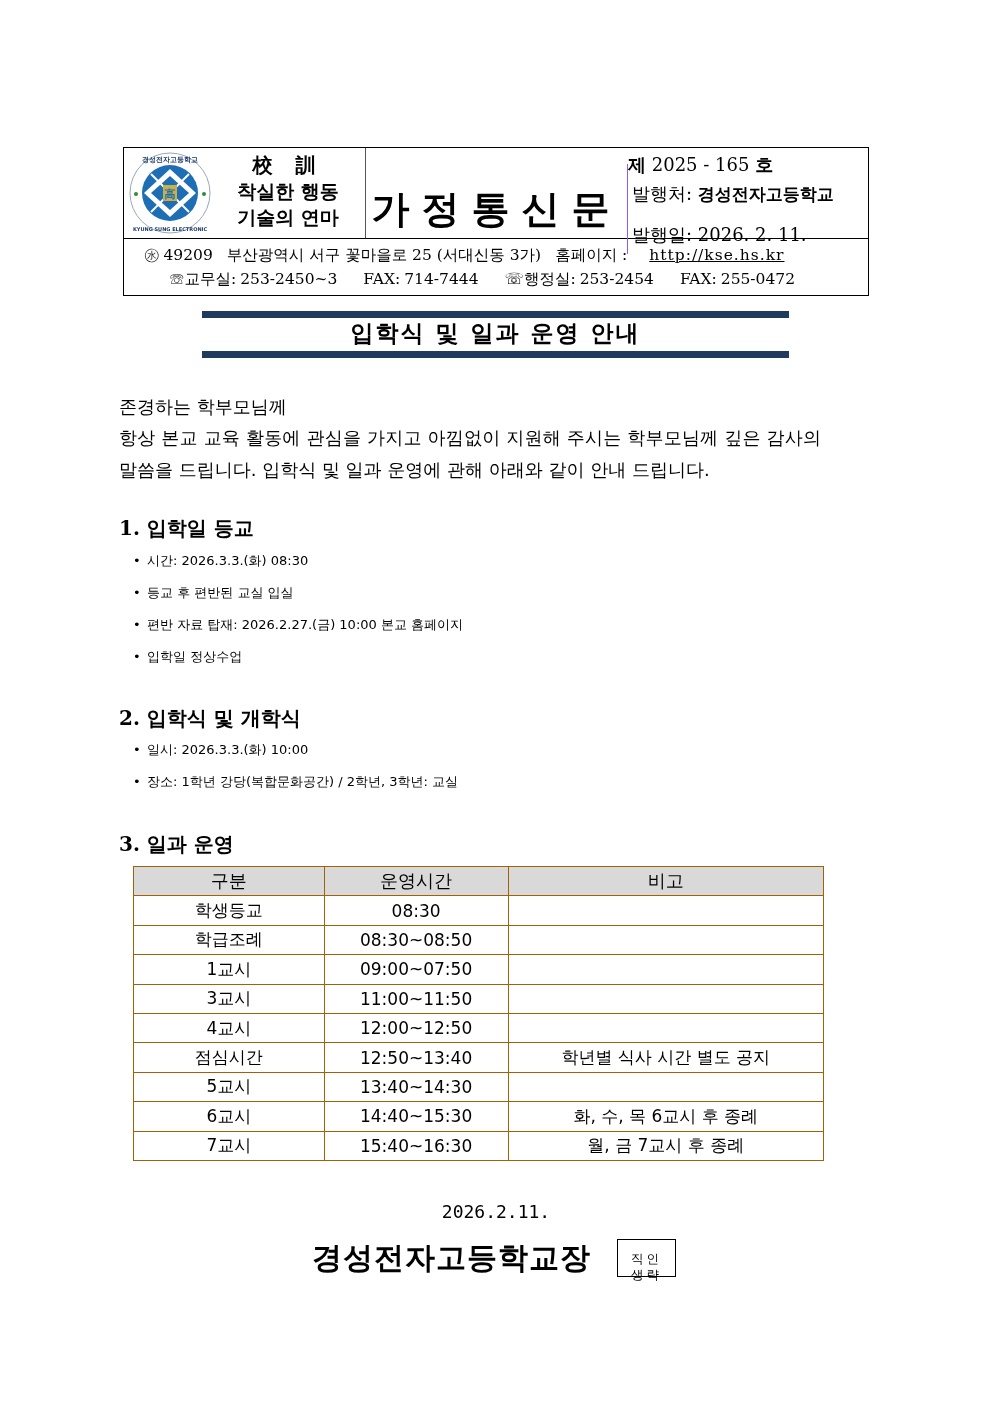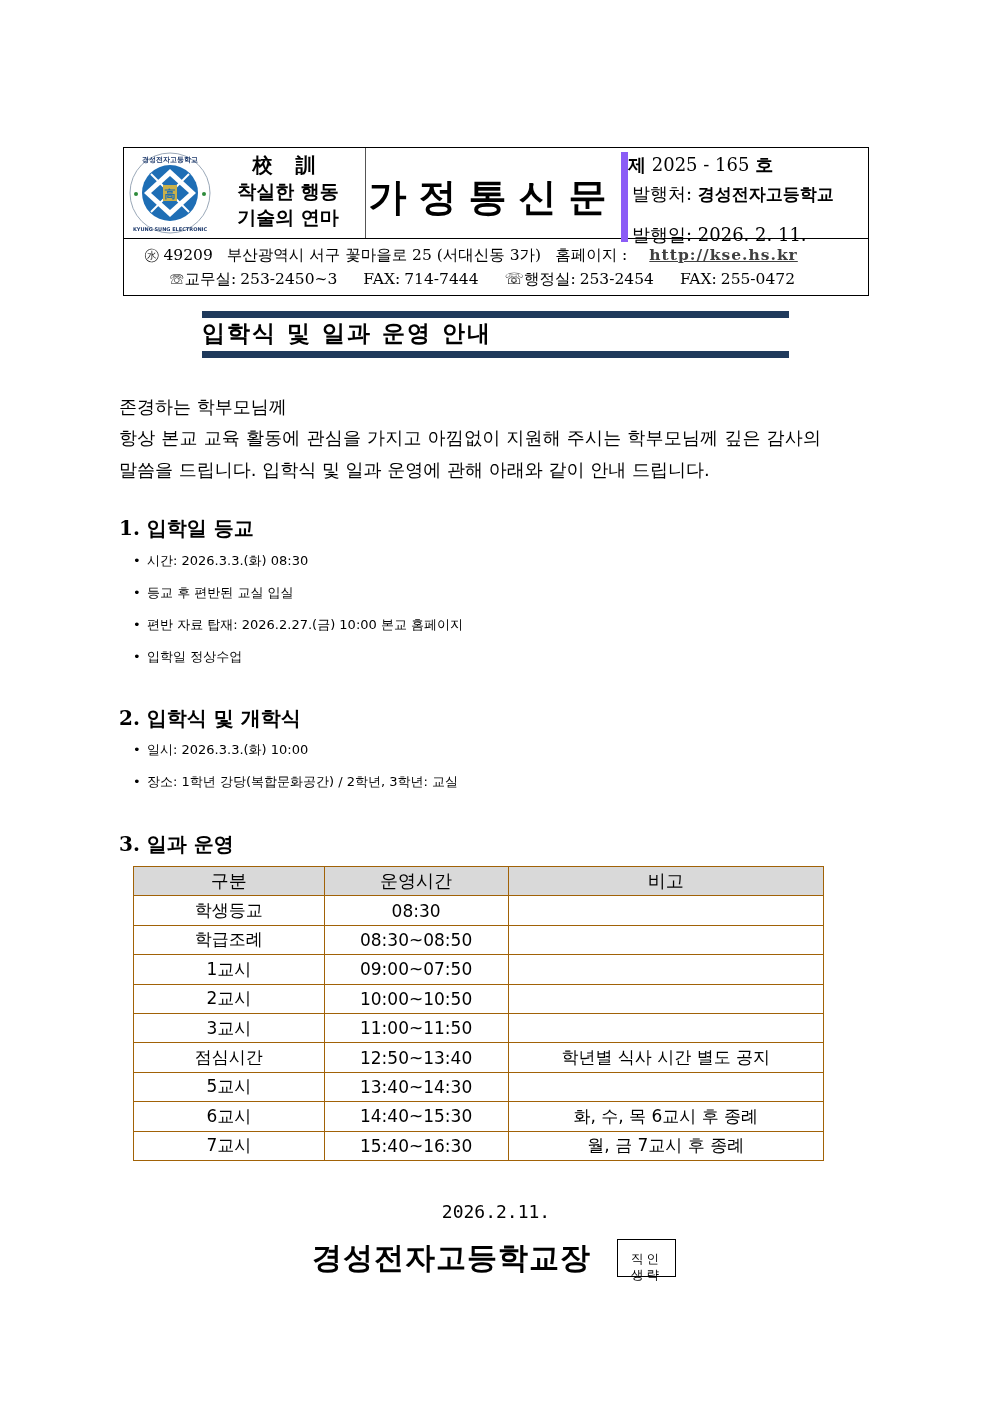--- a/index.html
+++ b/index.html
@@ -10,40 +10,40 @@
   .hdr { position:absolute; left:123px; top:147px; width:746px; height:149px;
          border:1px solid #000; box-sizing:border-box; }
   .hdr-top { position:absolute; left:0; top:0; width:100%; height:91px;
              border-bottom:1px solid #000; box-sizing:border-box; }
   .hdr-motto { position:absolute; left:0; top:0; width:242px; height:90px;
                border-right:1px solid #555; box-sizing:border-box; }
   .logo { position:absolute; left:5px; top:4px; width:82px; height:82px; }
   .motto { position:absolute; left:96px; top:4px; width:136px; text-align:center;
            font-family:"DejaVu Sans", sans-serif; font-weight:bold; font-size:19px; line-height:26px; }
   .motto .m-title { letter-spacing:8px; font-size:20px; }
-  .hdr-title { position:absolute; left:242px; top:4px; width:262px; height:90px;
-               border-right:7px solid #8b5cf6; box-sizing:border-box;
+  .hdr-title { position:absolute; left:242px; top:16px; width:262px; height:90px;
+               border-right:1px solid #8b5cf6; box-sizing:border-box;
                display:flex; align-items:center; justify-content:center;
                font-family:Liberation Serif, serif; font-weight:bold; font-size:38px; letter-spacing:12px; }
   .hdr-meta { position:absolute; left:504px; top:0; right:0; height:90px; font-size:18px; }
   .hdr-meta .issue { position:absolute; left:0; right:0; top:5px; }
   .hdr-meta .issue b { font-family:"DejaVu Sans", sans-serif; font-weight:bold; }
   .hdr-meta .pub { position:absolute; left:4px; top:34px; white-space:nowrap; }
   .hdr-meta .pub b { font-family:"DejaVu Sans", sans-serif; font-weight:bold; font-size:17px; }
   .hdr-meta .date { position:absolute; left:4px; top:75px; white-space:nowrap; }
 
   .hdr-addr { position:absolute; left:0; top:91px; width:100%; height:56px; font-size:15.5px; }
   .addr-line1 { position:absolute; left:20px; top:6px; white-space:nowrap; }
   .addr-line2 { position:absolute; left:45px; top:30px; white-space:nowrap; }
   .addr-line1 span, .addr-line2 span { margin-right:14px; }
-  .addr-link { color:#404040; text-decoration:underline; font-weight:bold; letter-spacing:1px; }
+  .addr-link { color:#000000; text-decoration:underline; font-weight:normal; letter-spacing:1px; }
 
   
   .banner-bar { position:absolute; left:202px; width:587px; height:7px; background:#1f3a5c; }
-  .banner-title { position:absolute; left:202px; top:318px; width:587px; 
+  .banner-title { position:absolute; left:202px; top:318px; width:587px; text-align:center;
                   font-family:"DejaVu Sans", sans-serif; font-weight:bold; font-size:23px; letter-spacing:2px; }
 
   
   .body-text { position:absolute; left:119px; font-family:"DejaVu Sans", sans-serif; font-size:18px; white-space:nowrap; }
   .section-h { position:absolute; left:119px; font-family:"DejaVu Serif", serif; font-weight:bold; font-size:20px; white-space:nowrap; }
   .bullet { position:absolute; left:133px; font-family:"DejaVu Sans", sans-serif; font-size:13px; white-space:nowrap; }
   .bullet .dot { display:inline-block; width:14px; }
 
   
   table.sched { position:absolute; left:133px; top:866px; width:691px; border-collapse:collapse;
@@ -157,27 +157,27 @@
         <td>학급조례</td>
         <td>08:30~08:50</td>
         <td></td>
       </tr>
     <tr>
         <td>1교시</td>
         <td>09:00~07:50</td>
         <td></td>
       </tr>
     <tr>
-        <td>2교시</td>
-        <td>10:00~10:50</td>
-        <td></td>
-      </tr>
-    <tr>
         <td>3교시</td>
         <td>11:00~11:50</td>
+        <td></td>
+      </tr>
+    <tr>
+        <td>4교시</td>
+        <td>12:00~12:50</td>
         <td></td>
       </tr>
     <tr>
         <td>점심시간</td>
         <td>12:50~13:40</td>
         <td>학년별 식사 시간 별도 공지</td>
       </tr>
     <tr>
         <td>5교시</td>
         <td>13:40~14:30</td>

